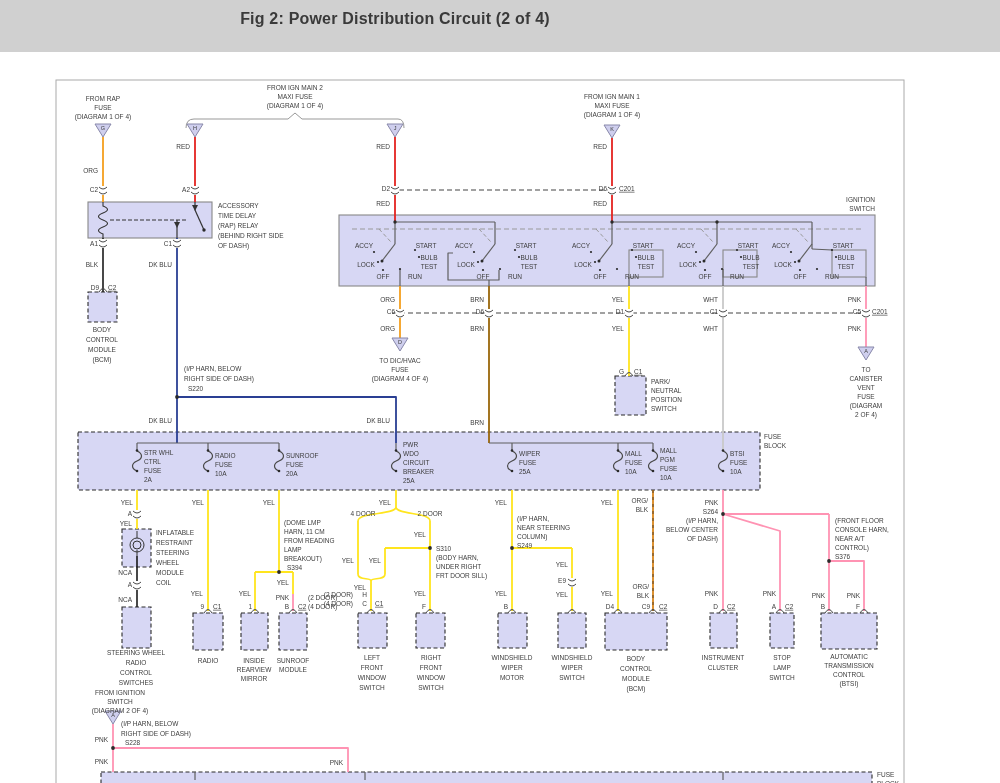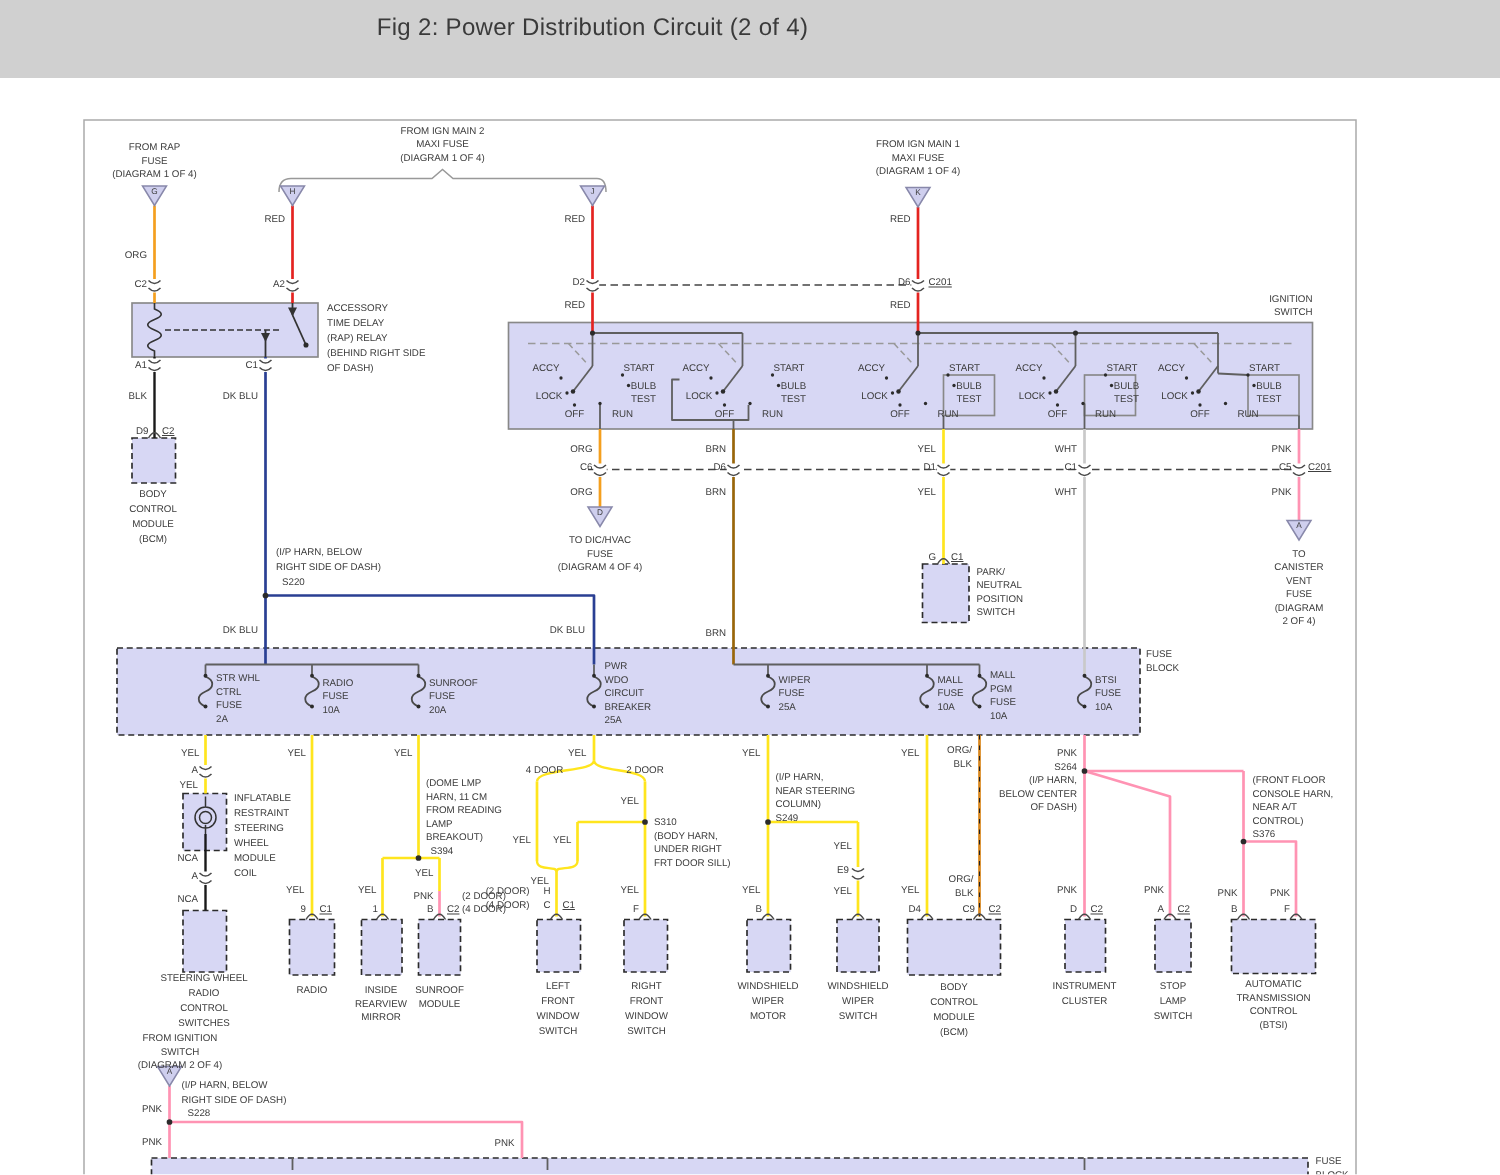--- a/index.html
+++ b/index.html
@@ -1,18 +1,18 @@
 <!DOCTYPE html>
 <html><head>
 <meta charset="utf-8">
 <style>
   html,body{margin:0;padding:0;background:#ffffff;font-family:"Liberation Sans",sans-serif;}
   #page{position:relative;width:1000px;height:783px;overflow:hidden;background:#fff;}
   #header-band{position:absolute;left:0;top:0;width:1000px;height:52px;background:#d0d0d0;}
-  #fig-title{position:absolute;left:0;top:10px;width:790px;text-align:center;font-size:16px;color:#3a3a3a;letter-spacing:.2px;}
+  #fig-title{position:absolute;left:0;top:10px;width:790px;text-align:center;font-size:16px;color:#3a3a3a;letter-spacing:.2px;font-weight:bold;}
   svg text{font-family:"Liberation Sans",sans-serif;fill:#3c3c3c;}
 </style>
 </head>
 <body>
 
 <div id="page">
   <div id="header-band">
     <div id="fig-title">Fig 2: Power Distribution Circuit (2 of 4)</div>
   </div>
   <svg id="diag" width="1000" height="783" viewBox="0 0 1000 783">

